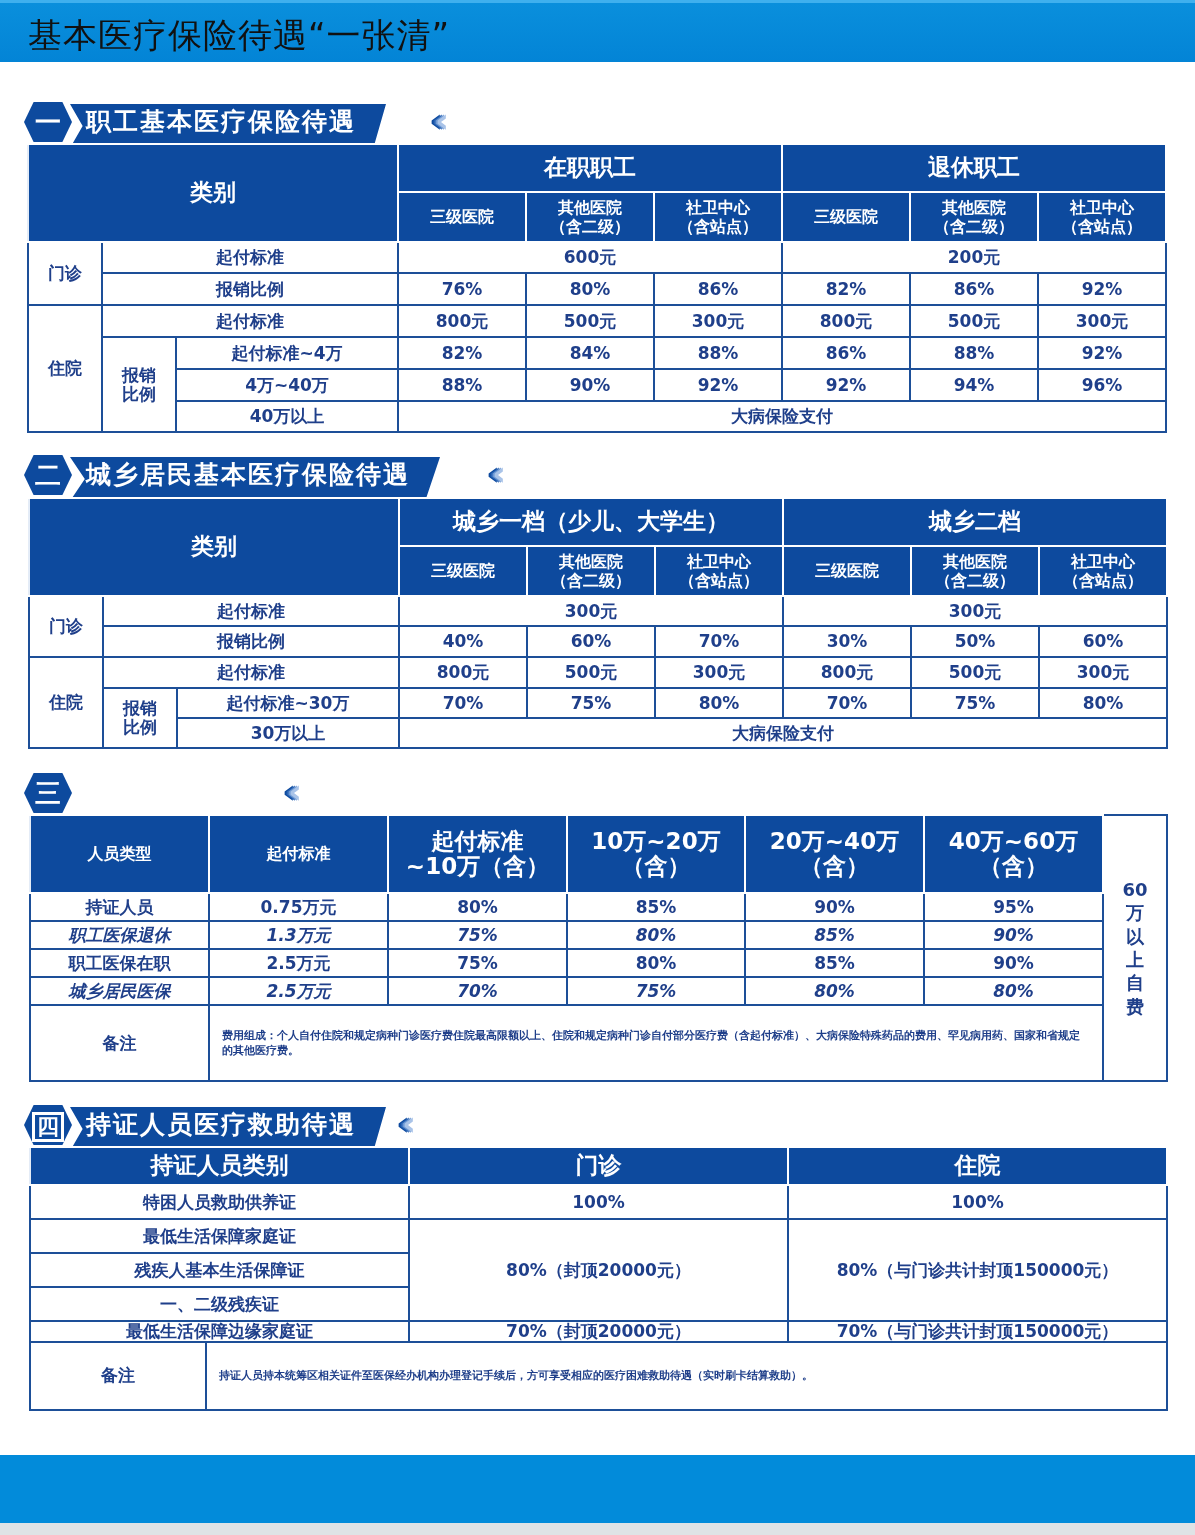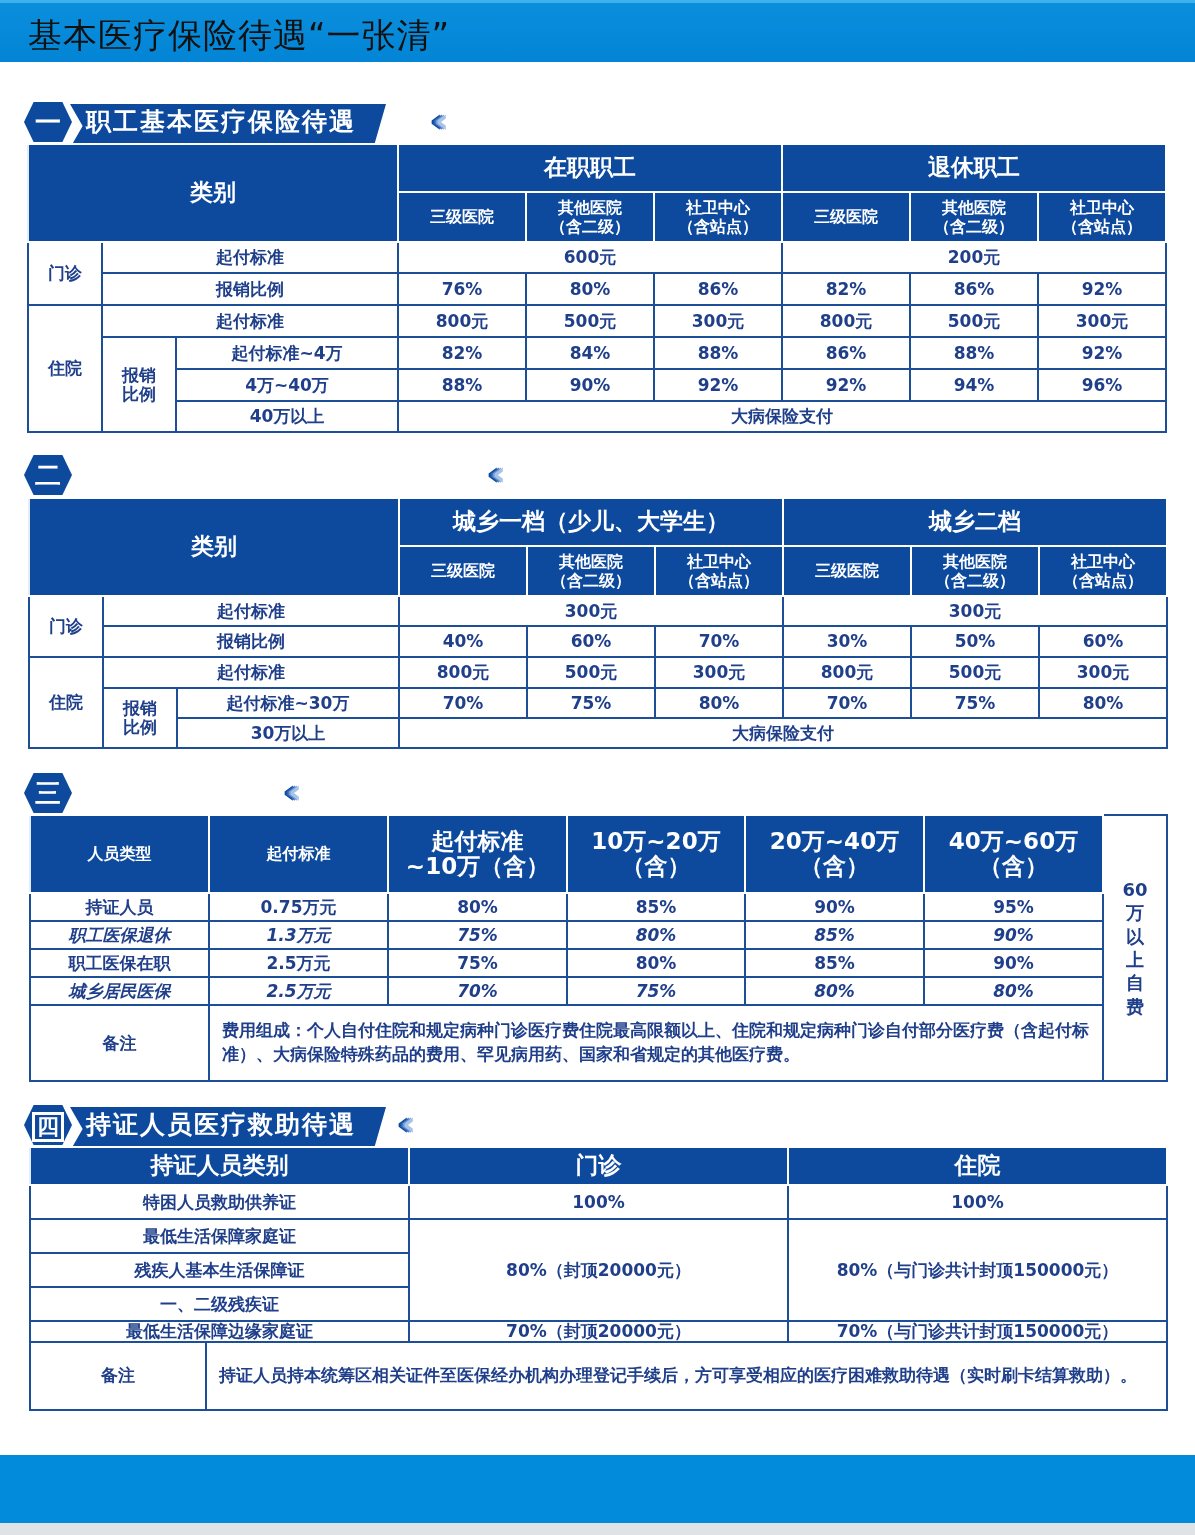--- a/index.html
+++ b/index.html
@@ -45,21 +45,21 @@
 
   table { position: absolute; border-collapse: collapse; table-layout: fixed; }
   td, th {
     border: 2px solid #1d4f98; text-align: center; vertical-align: middle;
     font-weight: bold; color: #1f3f8a; font-size: 17px; line-height: 1.1;
   }
   th { background: #0d4a9e; color: #fff; border-color: #ffffff; border-left-color: #e4ecf7; }
   th.big { font-size: 23px; }
   th.med { font-size: 16px; line-height: 1.2; }
   th.huge { font-size: 16px; }
-  td.note { text-align: left; padding: 0 12px; font-size: 17px; line-height: 1.4; }
+  td.note { text-align: left; padding: 0 12px; font-size: 11px; line-height: 1.4; }
   .bottom-bar {
     position: absolute; left: 0; top: 1455px; width: 1195px; height: 68px; background: #028bda;
   }
   .bottom-strip { position: absolute; left: 0; top: 1523px; width: 1195px; height: 12px; background: #dfe3e6; }
 </style>
 </head>
 <body>
 
 <div class="top-bar">
   <div class="title">基本医疗保险待遇“一张清”</div>
@@ -143,20 +143,21 @@
   </tr>
   <tr style="height:31px;">
     <td>40万以上</td>
     <td colspan="6">大病保险支付</td>
   </tr>
 </tbody>
   </table>
 
 <div class="section-head" style="top:455px;">
   <div class="hex">二</div>
+  <div class="band">城乡居民基本医疗保险待遇</div>
   <div class="chev" style="left:462px;"><span>‹</span><span>‹</span><span>‹</span><span>‹</span></div>
 </div>
 
 <table style="left:28px; top:497px; width:1138px;">
   <colgroup>
     <col style="width:74px">
       <col style="width:74px">
       <col style="width:222px">
     <col style="width:128px">
       <col style="width:128px">

